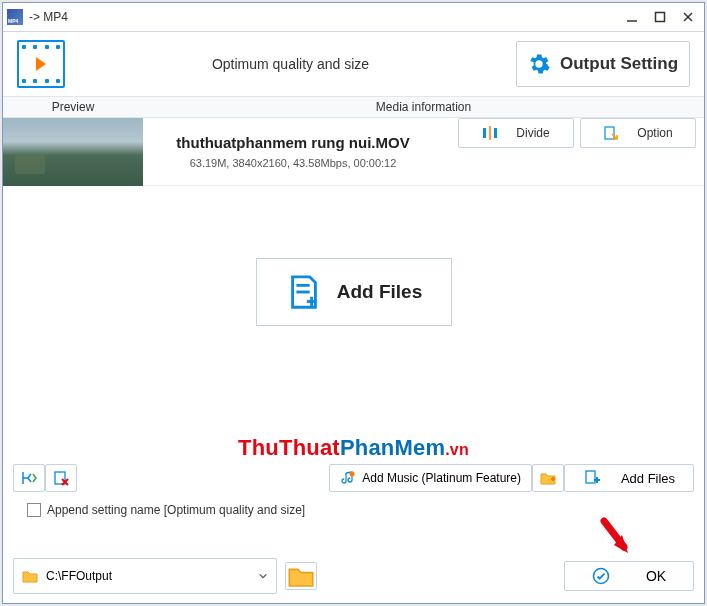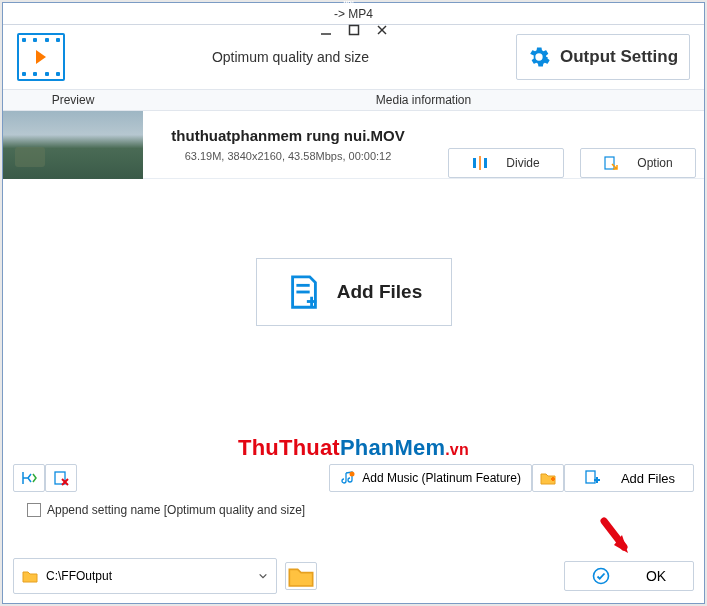--- a/index.html
+++ b/index.html
@@ -1,18 +1,18 @@
 <!DOCTYPE html>
 <html><head>
 <meta charset="utf-8">
 <style>
 * { box-sizing: border-box; margin: 0; padding: 0; font-family: "Segoe UI", Arial, sans-serif; }
 body { background: #e8e8e8; width: 707px; height: 606px; overflow: hidden; position: relative; }
 .window { position: absolute; left: 2px; top: 2px; right: 2px; bottom: 2px; background: #fff; border: 1px solid #7b9bc4; }
-.titlebar { height: 22px; display: flex; align-items: center; padding: 4px 4px; border-bottom: 1px solid #d0d7e2; background: #fff; flex-direction: column; }
+.titlebar { height: 28px; display: flex; align-items: center; padding: 14px 4px; border-bottom: 1px solid #d0d7e2; background: #fff; }
 .titlebar-icon { width: 16px; height: 16px; background: linear-gradient(135deg,#3058a8,#5a82c8); margin-right: 6px; position: relative; }
 .titlebar-icon::after { content: 'MP4'; position: absolute; bottom: 1px; left: 1px; font-size: 5px; color:#fff; font-weight:bold;}
 .titlebar-text { font-size: 12px; color: #333; flex: 1; }
 .winbtns { display: flex; gap: 4px; }
 .winbtn { width: 24px; height: 18px; display: flex; align-items: center; justify-content: center; font-size:14px; color:#333; }
 .winbtn svg { width:12px; height:12px; }
 
 .header { height: 64px; display: flex; align-items: center; padding: 8px 14px; }
 .app-logo { width: 48px; height: 48px; border: 2px solid #0a8be0; border-radius:2px; position:relative; display:flex; flex-direction:column; justify-content:space-between; padding:3px 0;}
 .film-dot{ width:4px;height:4px;background:#0a8be0;border-radius:1px;}
@@ -25,21 +25,21 @@
 .col-heads { display: flex; height: 22px; background: #f7f9fb; border-top: 1px solid #e1e6ed; border-bottom: 1px solid #e1e6ed; font-size:12px; color:#333; align-items:center;}
 .col-preview{ width:140px; text-align:center;}
 .col-media{ flex:1; text-align:center;}
 
 .file-row { display: flex; height: 68px; border-bottom:1px solid #e8edf3;}
 .thumb { width:140px; height:68px; background: linear-gradient(to bottom, #9eb6c4 0%, #b6c7d0 35%, #4a6b55 55%, #3a5a48 100%); position:relative;}
 .thumb::after{content:'';position:absolute;left:12px;bottom:12px;width:30px;height:20px;background:rgba(100,120,90,.5);border-radius:3px;}
 .media-info { flex: 1; display:flex; flex-direction:column; align-items:center; justify-content:center; gap:6px; padding:6px;}
 .file-name { font-size: 15px; font-weight: 700; color:#222;}
 .file-meta { font-size: 11px; color:#555;}
-.row-btns{ display:flex; align-items:flex-end; gap:16px; padding-right:8px;padding-left:15px;}
+.row-btns{ display:flex; align-items:flex-start; gap:6px; padding-right:8px;padding-left:15px;}
 .row-btn{ height:30px; width:116px; border:1px solid #c7d2df; background:#fff; display:flex; align-items:center; justify-content:center; gap:18px; font-size:12px; color:#333; border-radius:2px; cursor:pointer;}
 .row-btn svg{width:16px;height:16px;}
 
 .add-big { position:absolute; left:50%; top:255px; transform:translateX(-50%); width:196px; height:68px; border:1px solid #c7d2df; display:flex; align-items:center; justify-content:center; gap:14px; background:#fff; cursor:pointer;}
 .add-big span{ font-size:19px; font-weight:700; color:#222;}
 .add-big svg{ width:38px; height:38px;}
 
 .watermark{position:absolute;left:50%;top:432px;transform:translateX(-50%);font-size:22px;font-weight:800;letter-spacing:.2px;}
 .wm1{color:#e30613;}
 .wm2{color:#056fb7;}

